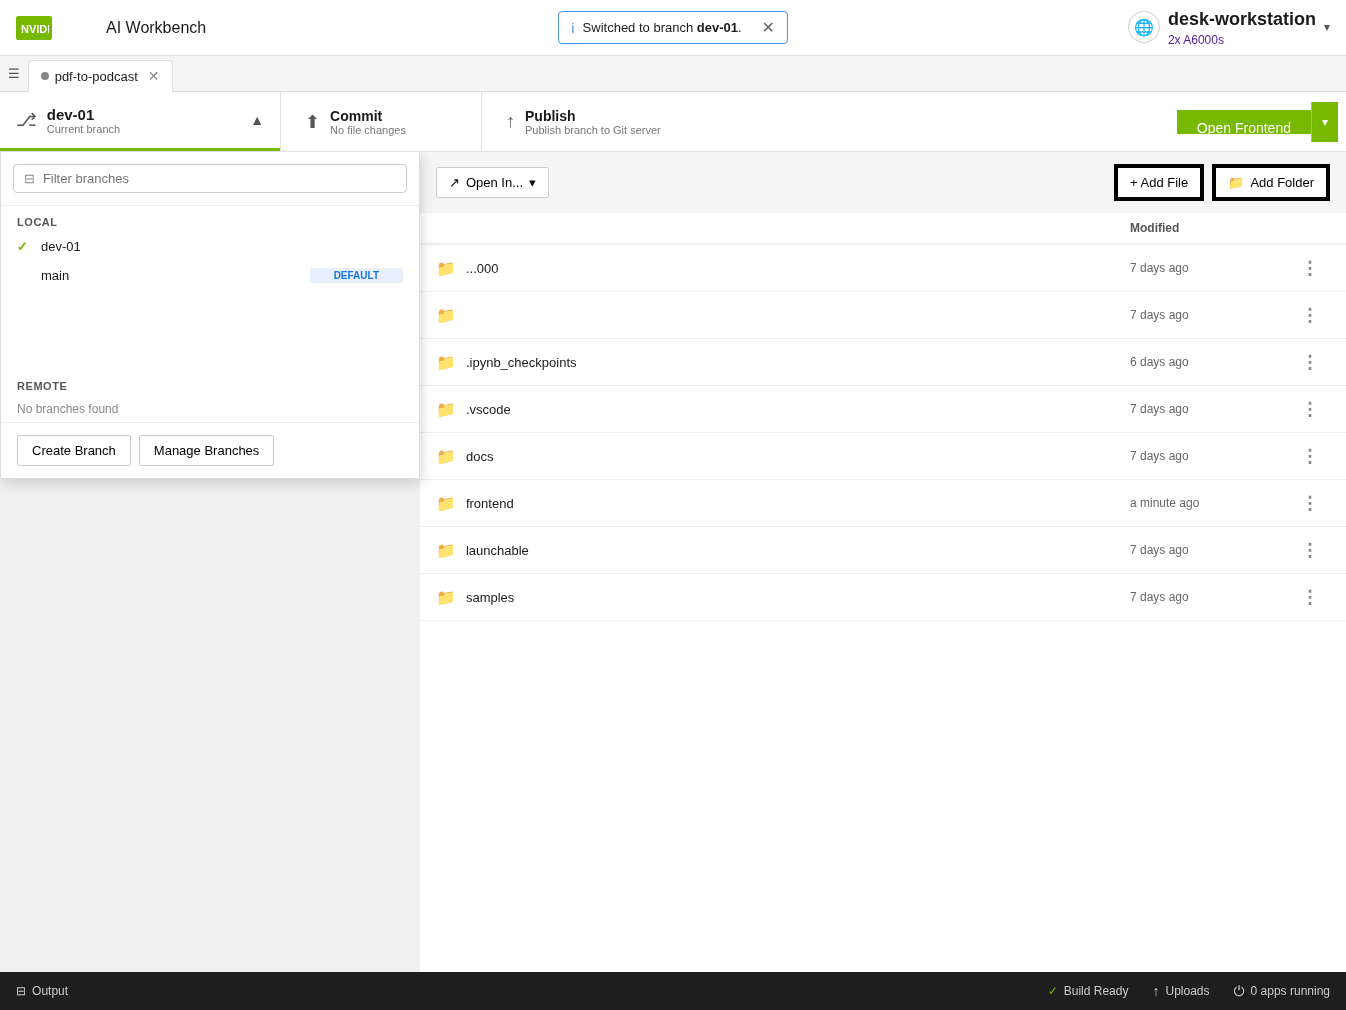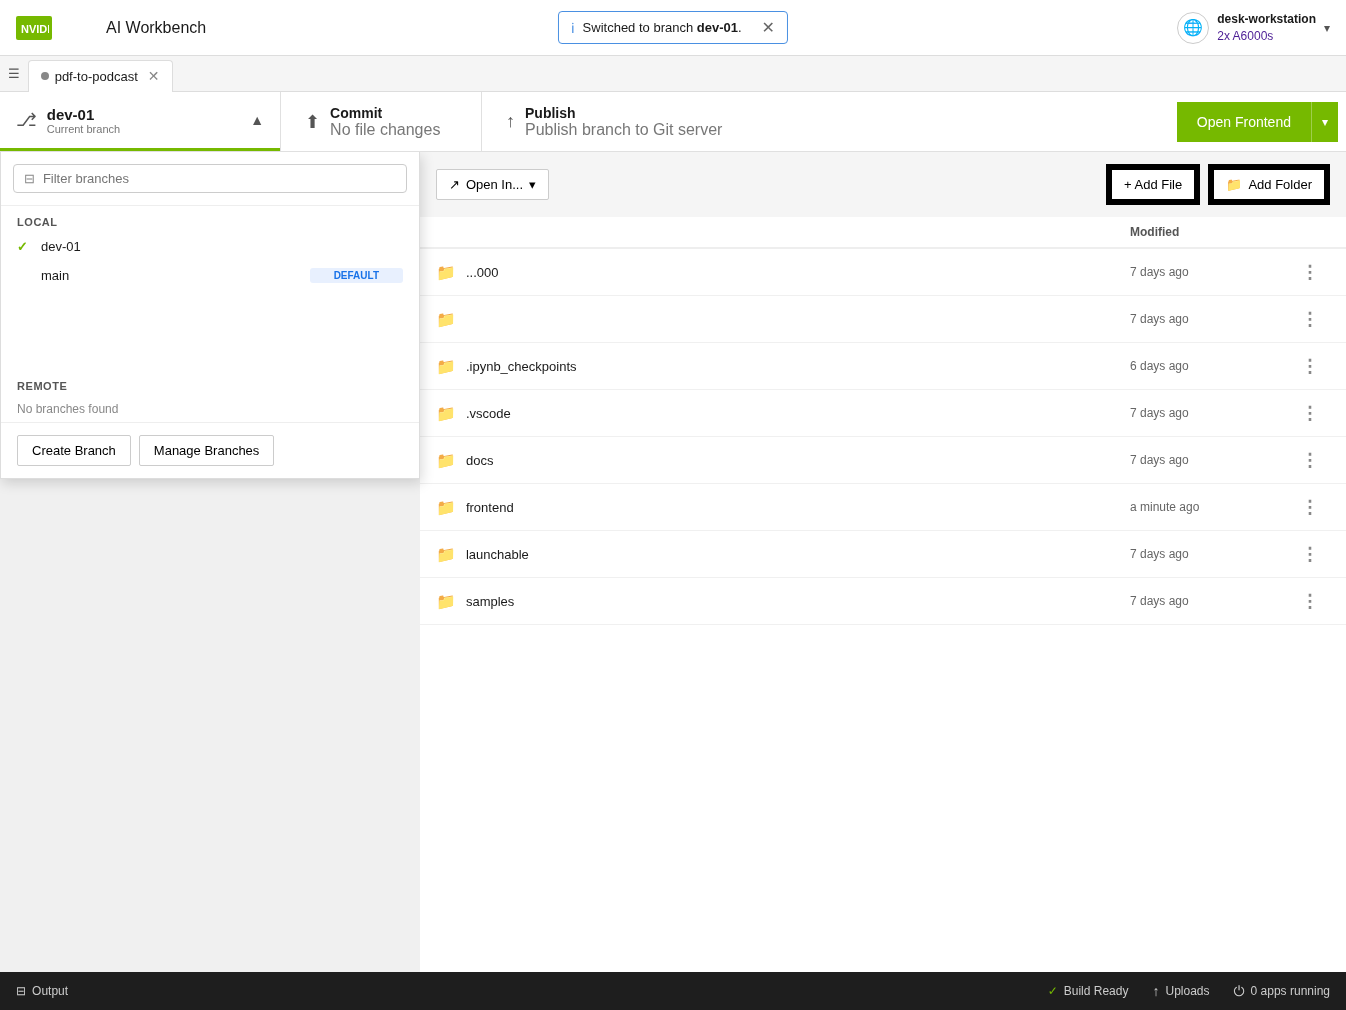--- a/index.html
+++ b/index.html
@@ -22,21 +22,21 @@
       border: 1px solid #4a90e2; border-radius: 4px;
       padding: 6px 12px; background: #fff; font-size: 13px;
       white-space: nowrap;
     }
     .notification-banner .info-icon { color: #4a90e2; font-size: 14px; }
     .notification-banner .close-btn { margin-left: 12px; cursor: pointer; color: #666; font-size: 16px; }
 
     .workstation-area { margin-left: auto; display: flex; align-items: center; gap: 8px; }
     .globe-icon { width: 32px; height: 32px; border: 1px solid #ccc; border-radius: 50%; display: flex; align-items: center; justify-content: center; font-size: 16px; }
     .workstation-info { line-height: 1.4; }
-    .workstation-name { font-weight: 600; font-size: 12px; }
+    .workstation-name { font-weight: 600; font-size: 18px; }
     .workstation-sub { font-size: 12px; color: #4c1d95; }
     .chevron-down { color: #555; font-size: 12px; cursor: pointer; }
 
     
     .tabs-bar {
       display: flex; align-items: center; background: #f5f5f5;
       border-bottom: 1px solid #ddd; height: 36px; padding: 0 8px;
     }
     .tab-list-icon { margin-right: 8px; color: #555; cursor: pointer; }
     .tab {
@@ -66,27 +66,27 @@
 
     .action-divider { width: 1px; background: #e0e0e0; }
 
     .action-item {
       display: flex; align-items: center; gap: 10px;
       padding: 0 24px; cursor: pointer; min-width: 200px;
     }
     .action-icon { font-size: 18px; color: #555; }
     .action-info {}
     .action-title { font-weight: 700; font-size: 14px; }
-    .action-sub { font-size: 16px; color: #777; }
+    .action-sub { font-size: 11px; color: #777; }
 
     .open-frontend-area { margin-left: auto; display: flex; align-items: center; padding: 0 8px; gap: 0; }
     .open-frontend-btn {
       background: #76b900; color: #fff; border: none;
       padding: 10px 20px; font-size: 14px; font-weight: 500;
-      cursor: pointer; height: 40px;
+      cursor: pointer; height: 24px;
     }
     .open-frontend-dropdown {
       background: #76b900; color: #fff; border: none; border-left: 1px solid rgba(255,255,255,0.3);
       padding: 10px 10px; font-size: 12px; cursor: pointer; height: 40px;
     }
 
     
     .main-container { display: flex; height: calc(1010px - 56px - 36px - 60px - 38px); overflow: hidden; position: relative; }
 
     
@@ -142,21 +142,21 @@
     }
 
     .open-in-btn {
       display: flex; align-items: center; gap: 6px;
       border: 1px solid #ccc; background: #fff; padding: 7px 12px;
       font-size: 13px; cursor: pointer; border-radius: 2px;
     }
 
     .add-file-btn, .add-folder-btn {
       display: flex; align-items: center; gap: 6px;
-      border: 6px solid #000000; background: #fff; padding: 7px 12px;
+      border: 4px solid #000000; background: #fff; padding: 7px 12px;
       font-size: 13px; cursor: pointer;
     }
 
     .file-list { background: #fff; }
     .file-list-header {
       display: flex; padding: 8px 16px;
       border-bottom: 2px solid #eee; font-weight: 600; font-size: 12px; color: #555;
     }
     .file-col-name { flex: 1; }
     .file-col-modified { width: 160px; text-align: left; }

